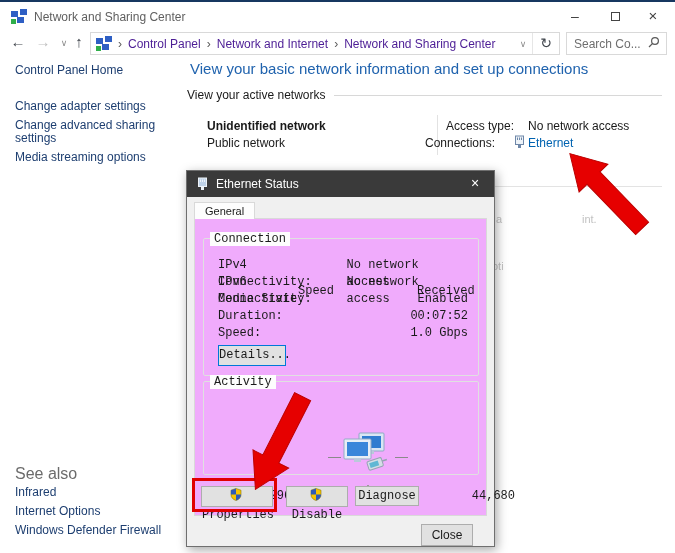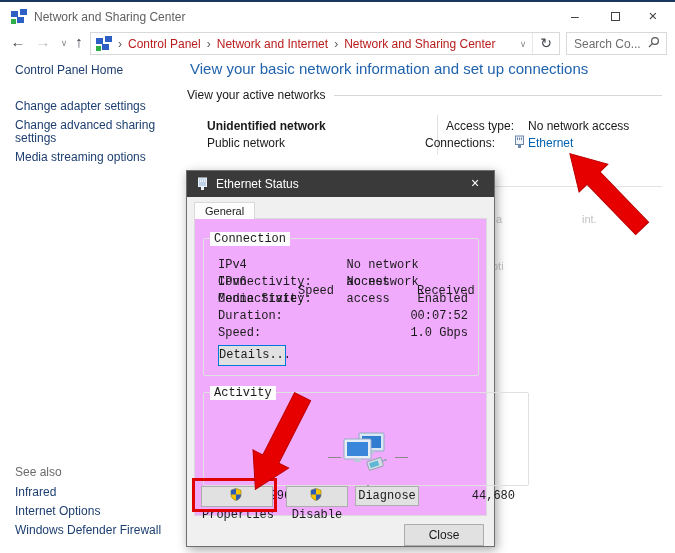--- a/index.html
+++ b/index.html
@@ -21,32 +21,32 @@
   
   .toolbar { position:absolute; left:0; top:28px; width:675px; height:27px; background:#fff; }
   .nav-glyph { position:absolute; top:3px; font-size:15px; color:#41464d; width:20px; text-align:center; }
   .nav-back { left:8px; }
   .nav-fwd { left:33px; color:#bfbfbf; }
   .nav-hist { left:54px; font-size:9px; top:8px; color:#8a8a8a; }
   .nav-up { left:69px; }
   .addressbar { position:absolute; left:90px; top:2px; width:470px; height:23px; border:1px solid #d9d9d9; background:#fff; display:flex; align-items:center; }
   .addressbar .crumb-icon { width:16px; height:16px; margin-left:5px; }
   .crumb-sep { color:#5a5a5a; padding:0 6px; font-size:12px; }
-  .crumb { color:#b91c1c; font-size:12px; white-space:nowrap; }
+  .crumb { color:#4c1d95; font-size:12px; white-space:nowrap; }
   .addr-right { margin-left:auto; display:flex; align-items:center; }
   .addr-drop { color:#8a8a8a; font-size:9px; padding:0 6px; }
   .addr-refresh { color:#41464d; font-size:14px; padding:0 7px; border-left:1px solid #e6e6e6; height:21px; line-height:21px; }
   .searchbox { position:absolute; left:566px; top:2px; width:101px; height:23px; border:1px solid #d9d9d9; background:#fff; display:flex; align-items:center; }
   .searchbox input { border:none; outline:none; flex:1 1 auto; min-width:0; font-family:"Liberation Sans",sans-serif; font-size:12px; color:#444; padding-left:7px; }
   .searchbox input::placeholder { color:#6e6e6e; }
   .searchbox .mag { flex:0 0 auto; margin-right:6px; }
 
   
   .side-item { position:absolute; left:15px; color:#1d3e70; font-size:12px; line-height:13px; cursor:pointer; }
-  .side-head { position:absolute; left:15px; color:#6b6b6b; font-size:12px; }
+  .side-head { position:absolute; left:15px; color:#6b6b6b; font-size:16px; }
 
   
   .page-heading { position:absolute; left:190px; top:58px; color:#2063ae; font-size:15px; }
   .section-row { position:absolute; left:187px; top:86px; width:475px; display:flex; align-items:center; }
   .section-label { font-size:12px; color:#1a1a1a; white-space:nowrap; }
   .section-line { flex:1; height:1px; background:#d8d8d8; margin-left:8px; }
   .net-name { position:absolute; left:207px; top:117px; font-weight:bold; font-size:12px; }
   .net-type { position:absolute; left:207px; top:134px; font-size:12px; }
   .col-divider { position:absolute; left:437px; top:113px; width:1px; height:40px; background:#e2e2e2; }
   .acc-label { position:absolute; left:446px; top:117px; }
@@ -62,21 +62,21 @@
   .dlg-titlebar { position:absolute; left:0; top:0; right:0; height:26px; background:#3a3a3a; }
   .dlg-titlebar .dlg-icon { position:absolute; left:10px; top:6px; }
   .dlg-title { position:absolute; left:29px; top:6px; color:#fff; font-size:12px; }
   .dlg-close { position:absolute; right:4px; top:0; width:30px; height:26px; color:#fff; text-align:center; line-height:25px; font-size:14px; }
   .dlg-tab { position:absolute; left:7px; top:31px; height:17px; padding:1px 10px 0; background:#fdfdfd; border:1px solid #d9d9d9; border-bottom:none; font-size:11px; z-index:3; line-height:15px; }
   .dlg-page { position:absolute; left:7px; top:47px; width:293px; height:298px; background:#f0abfc; border:1px solid #d9d9d9; z-index:2;font-family:Liberation Mono, monospace; }
 
   .groupbox { position:absolute; border:1px solid #e0e0e0; border-radius:2px; }
   .group-legend { position:absolute; top:-7px; left:6px; background:#fdfdfd; padding:0 4px; font-size:12px; color:#1a1a1a; }
   .gb-conn { left:8px; top:19px; width:276px; height:138px; }
-  .gb-act  { left:8px; top:173px; width:326px; height:94px; }
+  .gb-act  { left:8px; top:162px; width:276px; height:94px; }
 
   .conn-rows { position:absolute; left:0; top:18px; right:0; }
   .conn-row { display:flex; height:17px; line-height:17px; padding:0 10px 0 14px; font-size:12px; }
   .conn-row .v { margin-left:auto; }
   .btn { display:inline-block; background:#e1e1e1; border:1px solid #adadad; font-size:12px; text-align:center; color:#1a1a1a; cursor:pointer; }
   .details-btn { position:absolute; left:14px; top:106px; width:68px; height:21px; line-height:19px; border-color:#0078d7; }
 
   .act-sent-lbl { position:absolute; left:103px; top:65px; font-size:12px; }
   .act-recv-lbl { position:absolute; left:222px; top:65px; font-size:12px; }
   .act-dash { position:absolute; top:72px; width:13px; height:1px; background:#8a8a8a; }
@@ -87,21 +87,21 @@
   .act-sent-val { position:absolute; left:40px; top:97px; width:85px; text-align:right; font-size:12px; }
   .act-div { position:absolute; left:172px; top:93px; width:2px; height:18px; background:#9a9a9a; }
   .act-recv-val { position:absolute; left:195px; top:97px; width:80px; text-align:right; font-size:12px;margin-left:45px; }
 
   .props-btn { position:absolute; left:6px; top:267px; width:72px; height:21px; line-height:19px; }
   .disable-btn { position:absolute; left:91px; top:267px; width:62px; height:21px; line-height:19px; }
   .diag-btn { position:absolute; left:160px; top:267px; width:64px; height:20px; line-height:19px; }
   .btn .shield { vertical-align:-2px; margin-right:3px; }
   .red-rect { position:absolute; left:-3px; top:259px; width:85px; height:34px; border:3px solid #e00000; z-index:10; }
 
-  .close-btn { position:absolute; right:10px; top:353px; width:80px; height:22px; line-height:20px; }
+  .close-btn { position:absolute; right:21px; top:353px; width:52px; height:22px; line-height:20px; }
 
   
   .overlay { position:absolute; left:0; top:0; width:675px; height:553px; z-index:50; pointer-events:none; }
 </style>
 </head>
 <body>
 
 <div class="window">
 
   <div class="titlebar">

